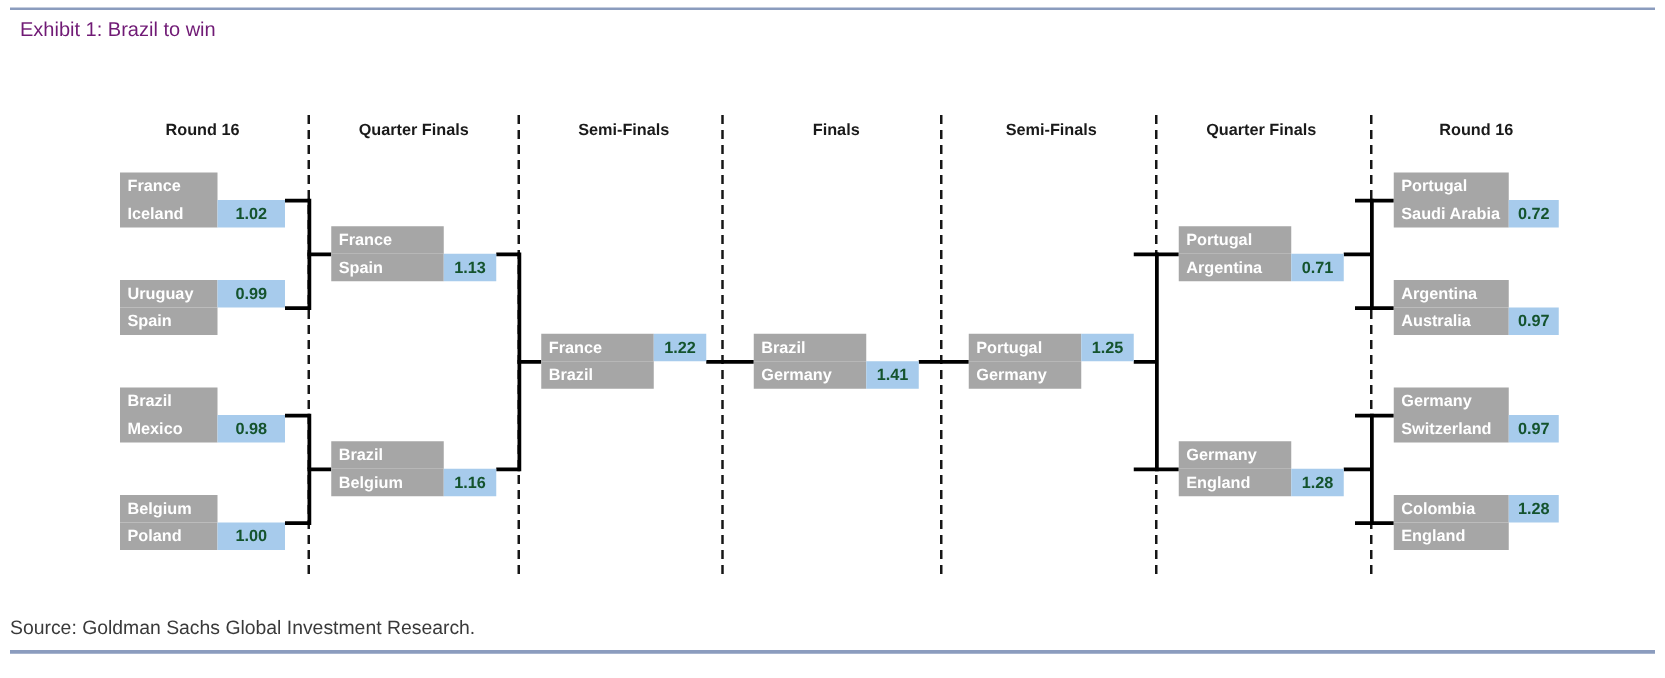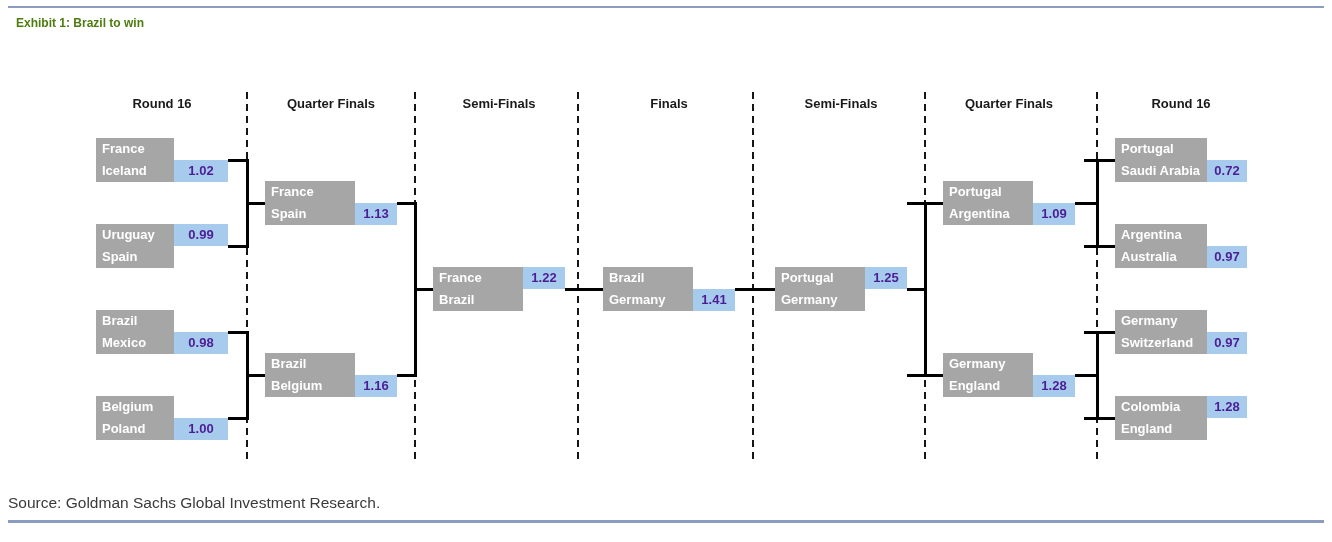--- a/index.html
+++ b/index.html
@@ -3,38 +3,38 @@
 <meta charset="utf-8">
 <style>
   html,body{margin:0;padding:0;background:#ffffff;}
   body{width:1332px;height:542px;position:relative;overflow:hidden;
        font-family:"Liberation Sans",sans-serif;-webkit-font-smoothing:antialiased;}
 
   .rule{position:absolute;left:8px;width:1316px;background:#8b9cbe;}
   .rule.top{top:6px;height:2px;}
   .rule.bottom{top:520px;height:3px;}
 
-  .title{position:absolute;left:16px;top:16px;font-size:12px;font-weight:bold;color:#4d7c0f;}
+  .title{position:absolute;left:16px;top:16px;font-size:16px;font-weight:normal;color:#701a75;}
 
   .col-header{position:absolute;top:96px;width:180px;text-align:center;
               font-size:13px;font-weight:bold;color:#1a1a1a;}
 
   .divider{position:absolute;top:92px;height:370px;width:2px;
            background:repeating-linear-gradient(to bottom,#161616 0 7px,transparent 7px 12px);}
 
   .hline,.vline{position:absolute;background:#000;z-index:3;}
   .hline{height:3px;}
   .vline{width:3px;}
 
   .match{position:absolute;width:132px;z-index:4;}
   .team{display:flex;height:22px;line-height:22px;}
   .tname{flex:1;background:#a6a6a6;color:#ffffff;font-size:13px;font-weight:bold;
          padding-left:6px;white-space:nowrap;overflow:hidden;}
   .todds{width:42px;text-align:center;font-size:13px;font-weight:bold;
-         background:#a7cbec;color:#4c1d95;}
+         background:#a7cbec;color:#14532d;}
   .todds.fav{background:#0f2e52;color:#ffffff;margin-top:40px;}
   .match.w-left .todds{width:54px;}
   .match.w-right .todds{width:40px;}
 
   .source{position:absolute;left:8px;top:494px;font-size:15.5px;color:#3a3a3a;}
 </style>
 </head>
 <body>
 
 <div class="rule top"></div>
@@ -178,21 +178,21 @@
     </div>
 </div>
 
 <div class="match" style="left:943px;top:181px">
   <div class="team">
       <span class="tname">Portugal</span>
       <span class="todds fav">1.28</span>
     </div>
   <div class="team">
       <span class="tname">Argentina</span>
-      <span class="todds">1.09</span>
+      <span class="todds">0.71</span>
     </div>
 </div>
 <div class="match" style="left:943px;top:353px">
   <div class="team">
       <span class="tname">Germany</span>
       <span class="todds fav">1.47</span>
     </div>
   <div class="team">
       <span class="tname">England</span>
       <span class="todds">1.28</span>

